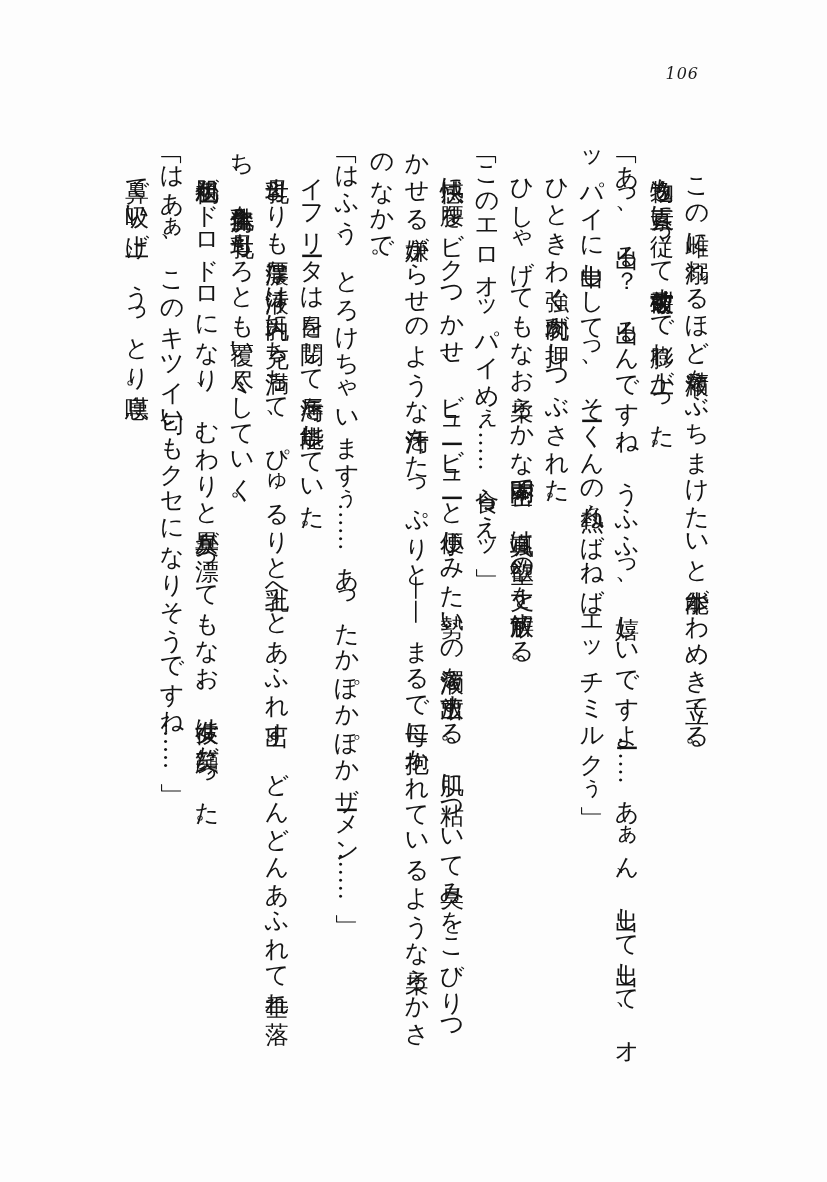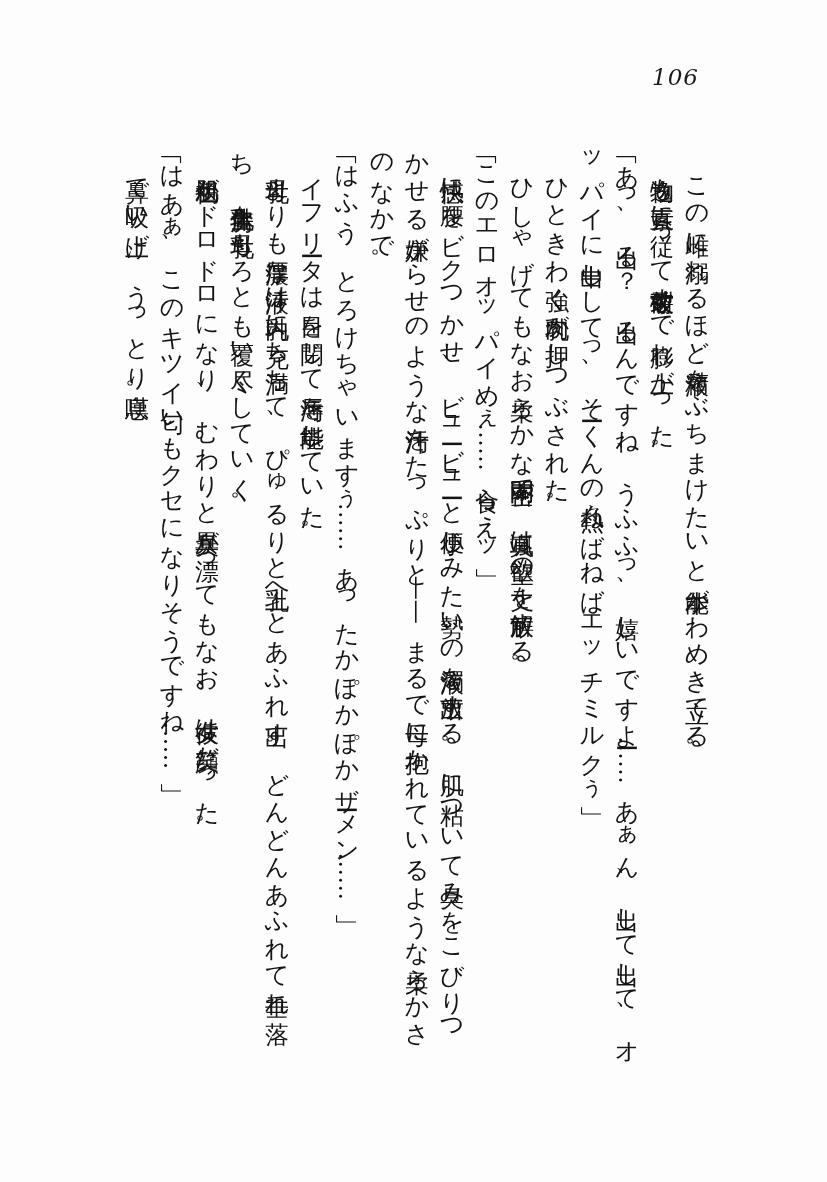--- a/index.html
+++ b/index.html
@@ -16,21 +16,21 @@
     position: relative;
     width: 827px;
     height: 1182px;
     background: #fdfdfd;
     overflow: hidden;
   }
   .page-number {
     position: absolute;
     top: 64px;
     right: 128px;
-    font-size: 23px;
+    font-size: 16px;
     font-style: italic;
     color: #1a1a1a;
     letter-spacing: 1px;
   }
   .text-block {
     position: absolute;
     top: 137px;
     right: 113px;
     height: 915px;
     writing-mode: vertical-rl;

